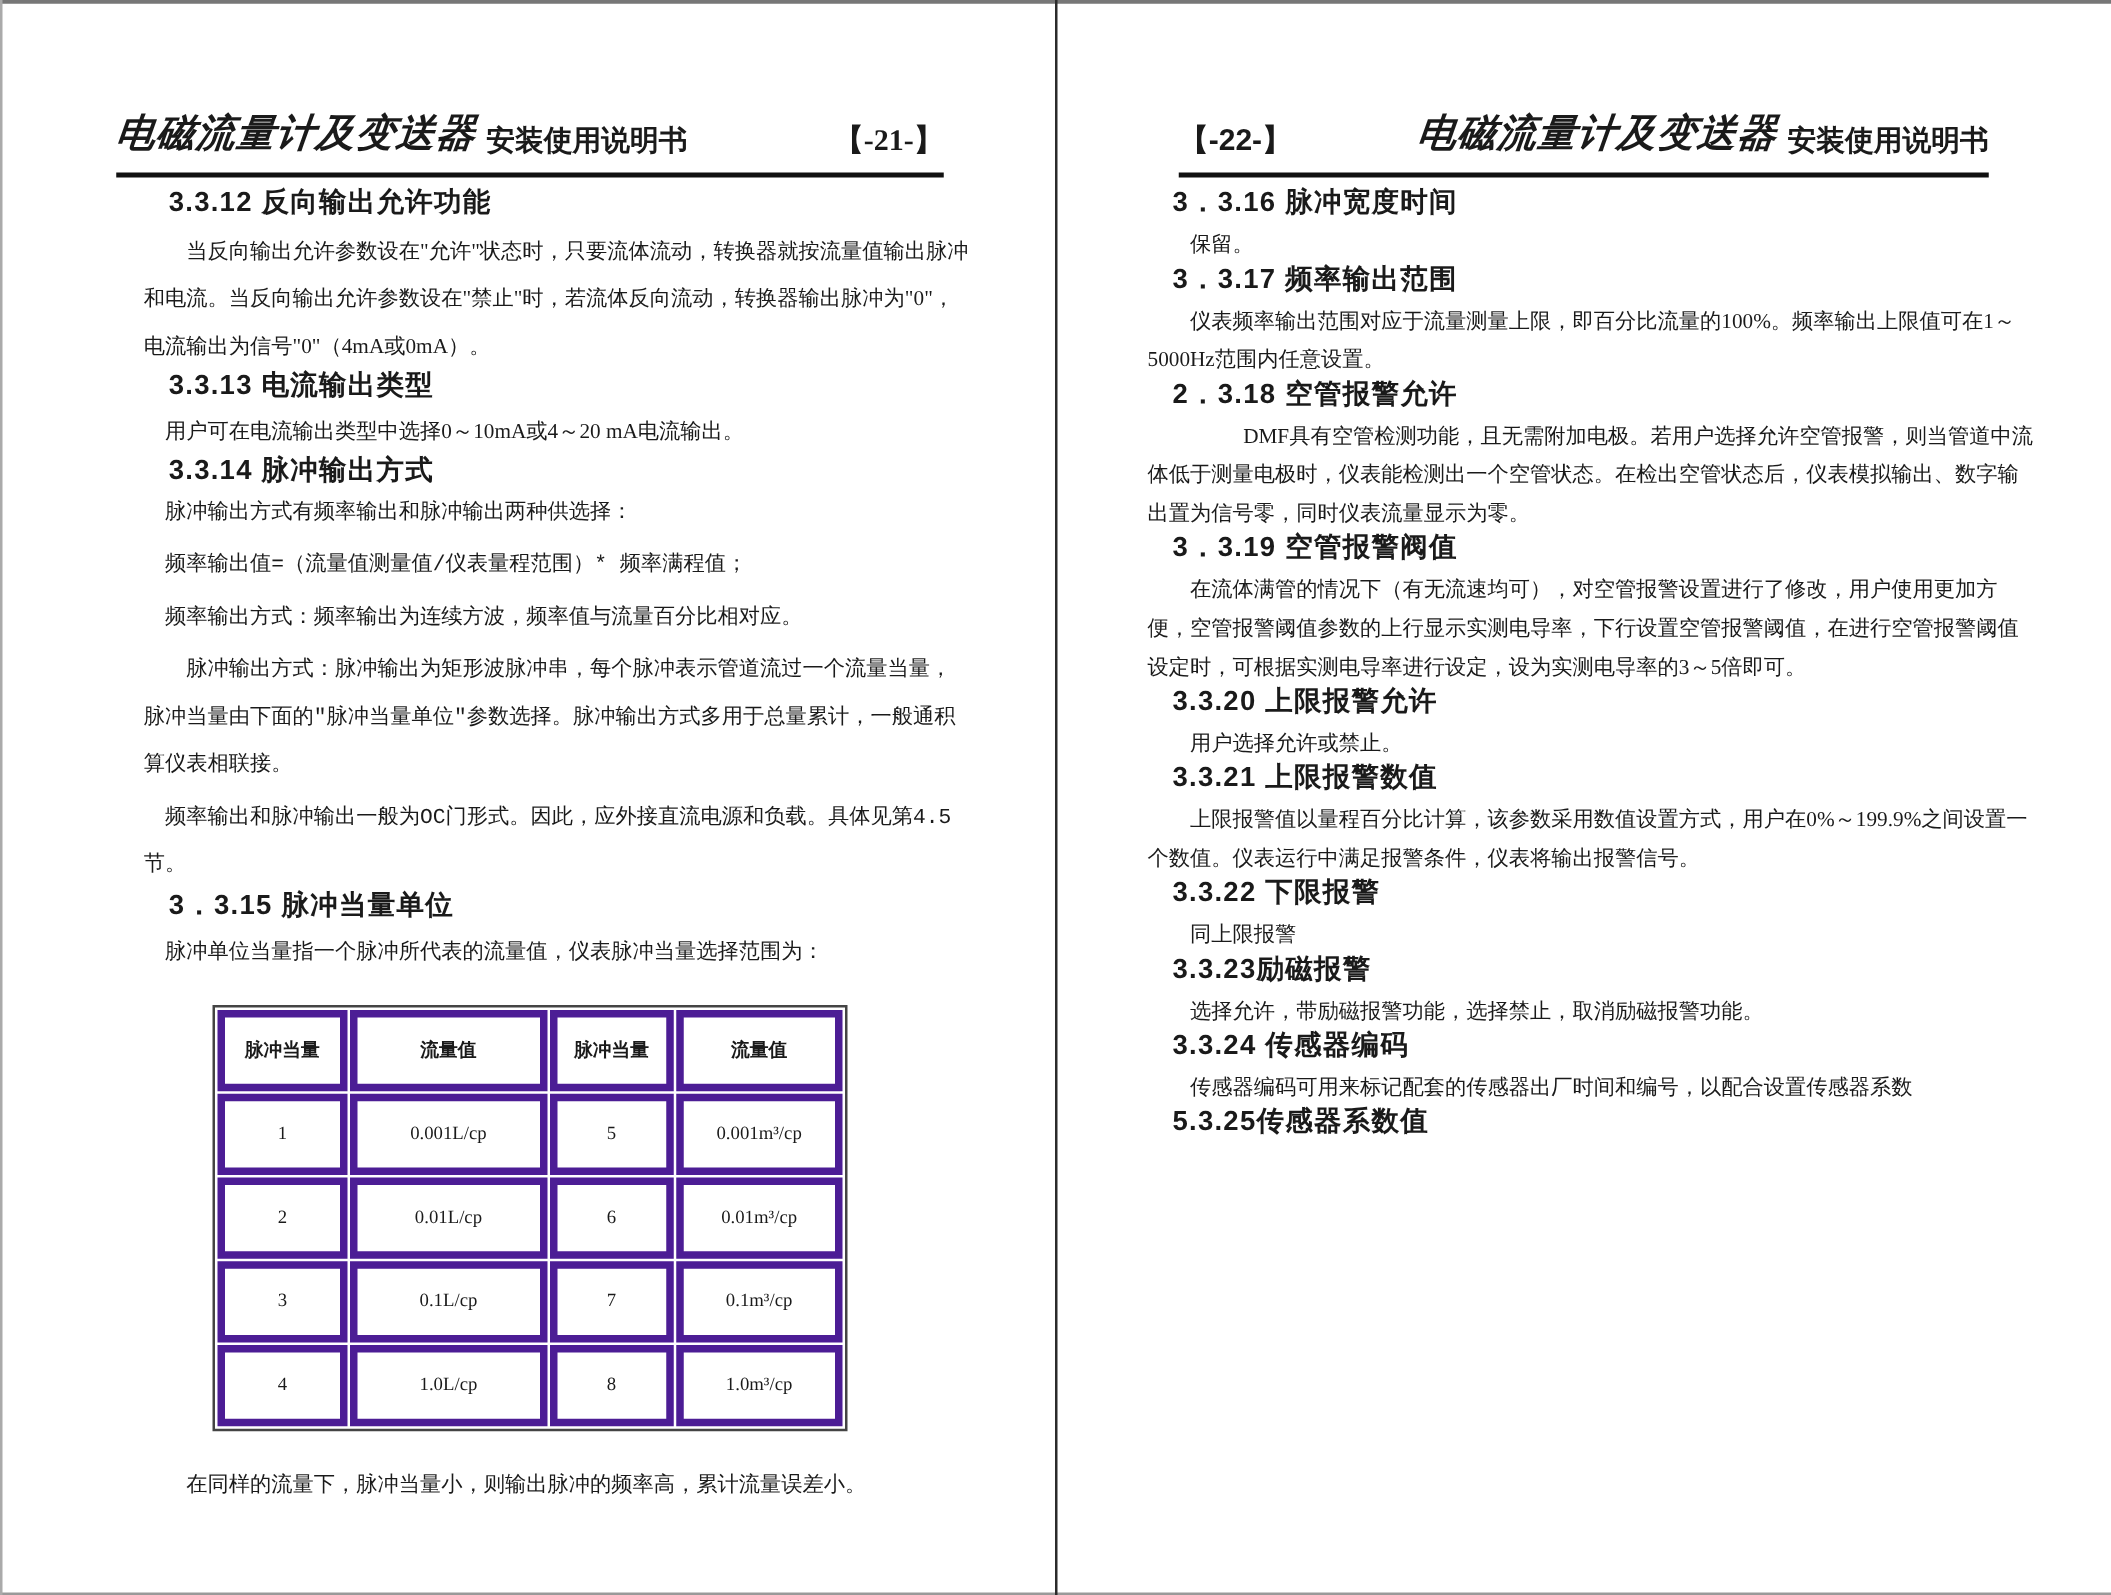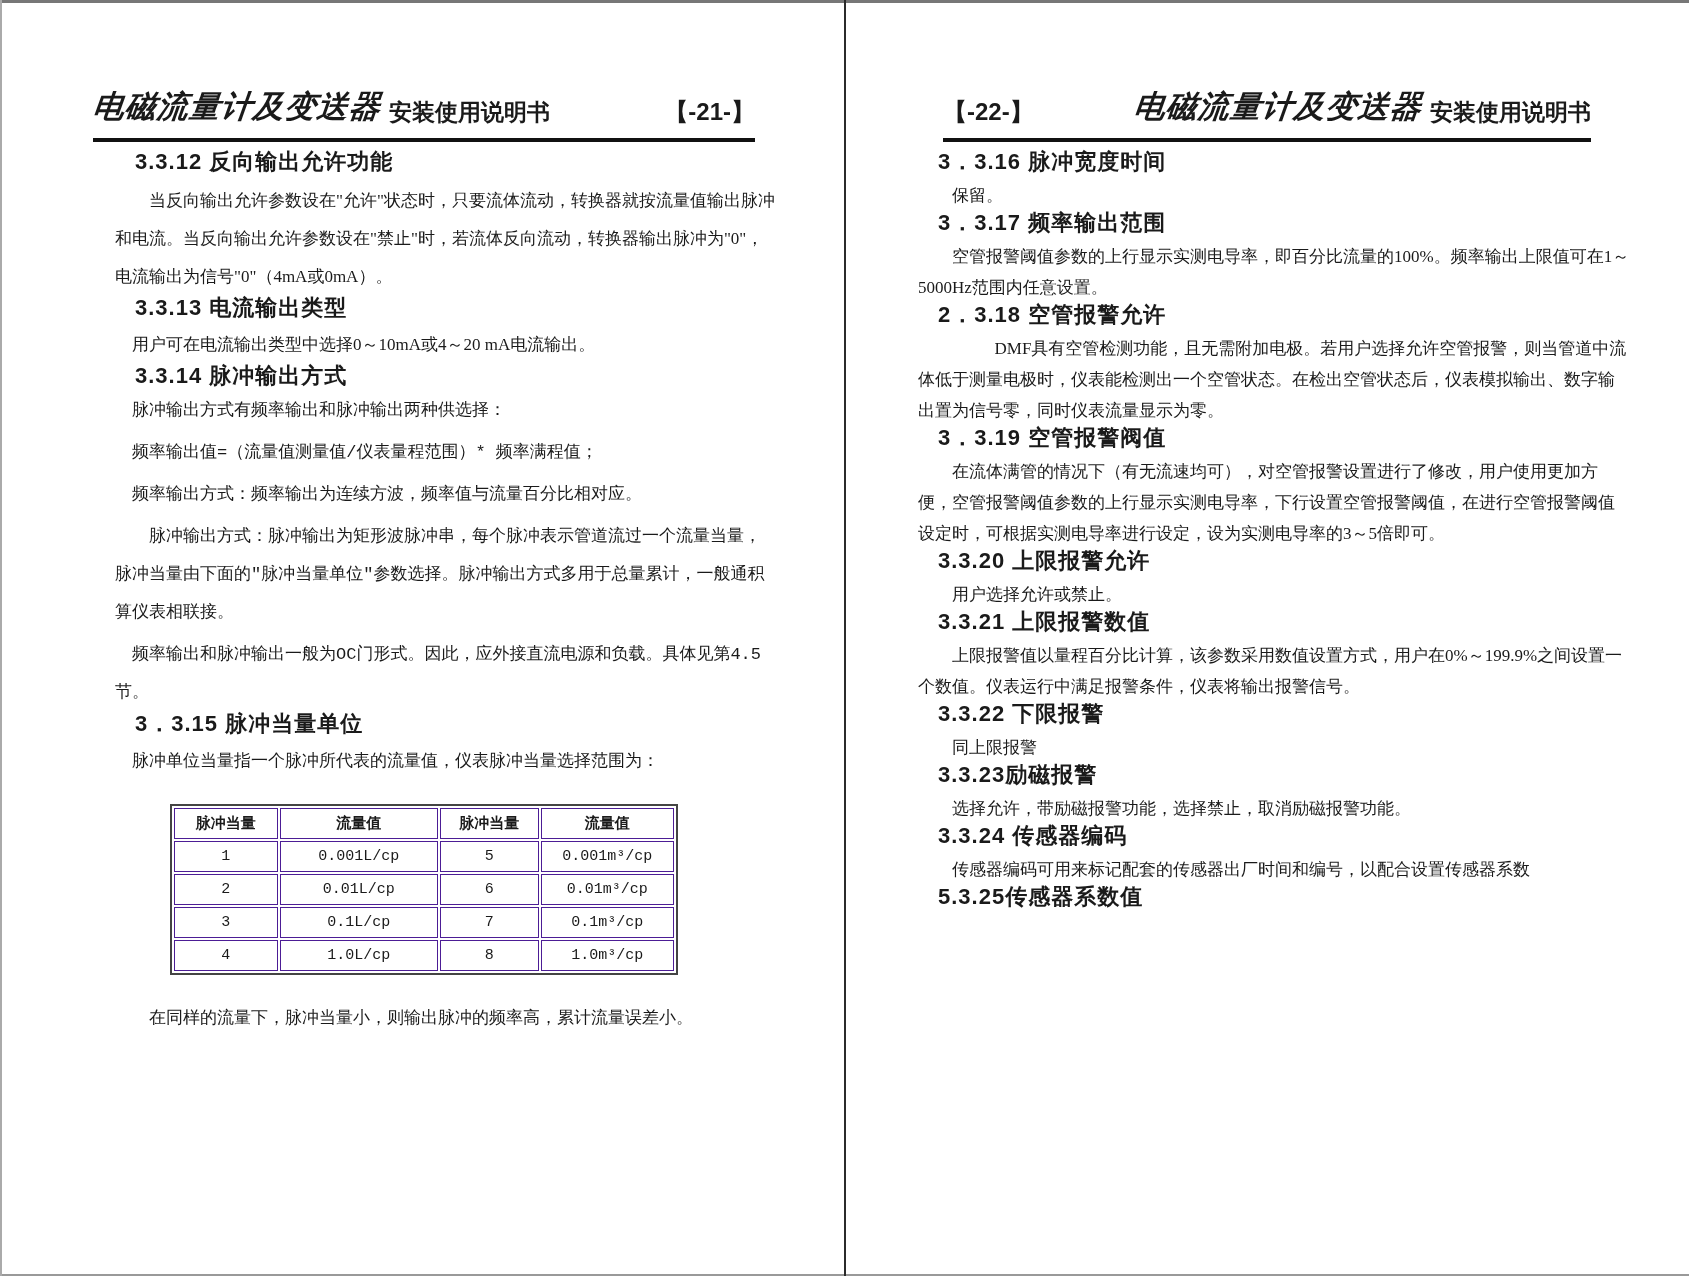--- a/index.html
+++ b/index.html
@@ -20,21 +20,21 @@
     font-family:"Liberation Sans","DejaVu Sans",sans-serif;
   }
   .hdr-left{left:93px;width:662px;}
   .hdr-right{left:943px;width:648px;gap:32px;}
   .doc-title{
     font-size:31px;font-weight:bold;font-style:italic;
     display:inline-block;transform:skewX(-6deg);letter-spacing:1px;white-space:nowrap;
   }
   .doc-subtitle{font-size:23px;font-weight:bold;margin-left:8px;white-space:nowrap;}
   .page-marker{font-size:24px;font-weight:bold;white-space:nowrap;}
-  .hdr-left .page-marker{margin-left:auto;}
+  .hdr-left .page-marker{margin-left:auto;font-family:Liberation Serif, serif;}
   .hdr-right .title-group{margin-left:auto;display:flex;align-items:flex-end;}
 
   
   .content{position:absolute;top:150px;font-size:17px;line-height:38px;}
   .content-left{left:95px;width:660px;margin-left:20px;}
   .content-right{left:918px;width:712px;line-height:31px;}
 
   h3.sec{
     font-family:"Liberation Sans","DejaVu Sans",sans-serif;
     font-size:22px;font-weight:bold;margin:0 0 0 20px;line-height:24px;
@@ -59,21 +59,21 @@
   .mtR-h23{margin-top:14px;} .mtR-h24{margin-top:12px;}
   .mtR-h25{margin-top:28px;}
 
   
   table.pulse{
     margin-left:55px;border-collapse:separate;border-spacing:2px;
     border:2px solid #444;background:#fff;width:508px;
     font-size:15px;line-height:normal;text-align:center;
   }
   table.pulse th,table.pulse td{
-    border:1px solid #4c1d95;padding:4px 2px;height:21px;font-weight:normal;font-family:Liberation Mono, monospace;
+    border:6px solid #4c1d95;padding:16px 2px;height:21px;font-weight:normal;
   }
   table.pulse th{font-weight:bold;}
   .cw1{width:21%;} .cw2{width:32%;} .cw3{width:20%;} .cw4{width:27%;}
 </style>
 </head>
 <body>
 
 <div id="canvas">
 
   <div class="hairline-top"></div>
@@ -152,21 +152,21 @@
 
     <p class="indent-2 mtL-note">在同样的流量下，脉冲当量小，则输出脉冲的频率高，累计流量误差小。</p>
   </div>
 
   <div class="content content-right">
 
     <h3 class="sec mtR-h16">3．3.16 脉冲宽度时间</h3>
     <p class="indent-2 mtR-p">保留。</p>
 
     <h3 class="sec mtR-h17">3．3.17 频率输出范围</h3>
-    <p class="indent-2 mtR-p">空管报警阈值参数的上行显示实测电导率，即百分比流量的100%。频率输出上限值可在1～5000Hz范围内任意设置。</p>
+    <p class="indent-2 mtR-p">仪表频率输出范围对应于流量测量上限，即百分比流量的100%。频率输出上限值可在1～5000Hz范围内任意设置。</p>
 
     <h3 class="sec mtR-h18">2．3.18 空管报警允许</h3>
     <p class="indent-4 mtR-p">DMF具有空管检测功能，且无需附加电极。若用户选择允许空管报警，则当管道中流体低于测量电极时，仪表能检测出一个空管状态。在检出空管状态后，仪表模拟输出、数字输出置为信号零，同时仪表流量显示为零。</p>
 
     <h3 class="sec mtR-h19">3．3.19 空管报警阀值</h3>
     <p class="indent-2 mtR-p">在流体满管的情况下（有无流速均可），对空管报警设置进行了修改，用户使用更加方便，空管报警阈值参数的上行显示实测电导率，下行设置空管报警阈值，在进行空管报警阈值设定时，可根据实测电导率进行设定，设为实测电导率的3～5倍即可。</p>
 
     <h3 class="sec mtR-h20">3.3.20 上限报警允许</h3>
     <p class="indent-2 mtR-p">用户选择允许或禁止。</p>
 

